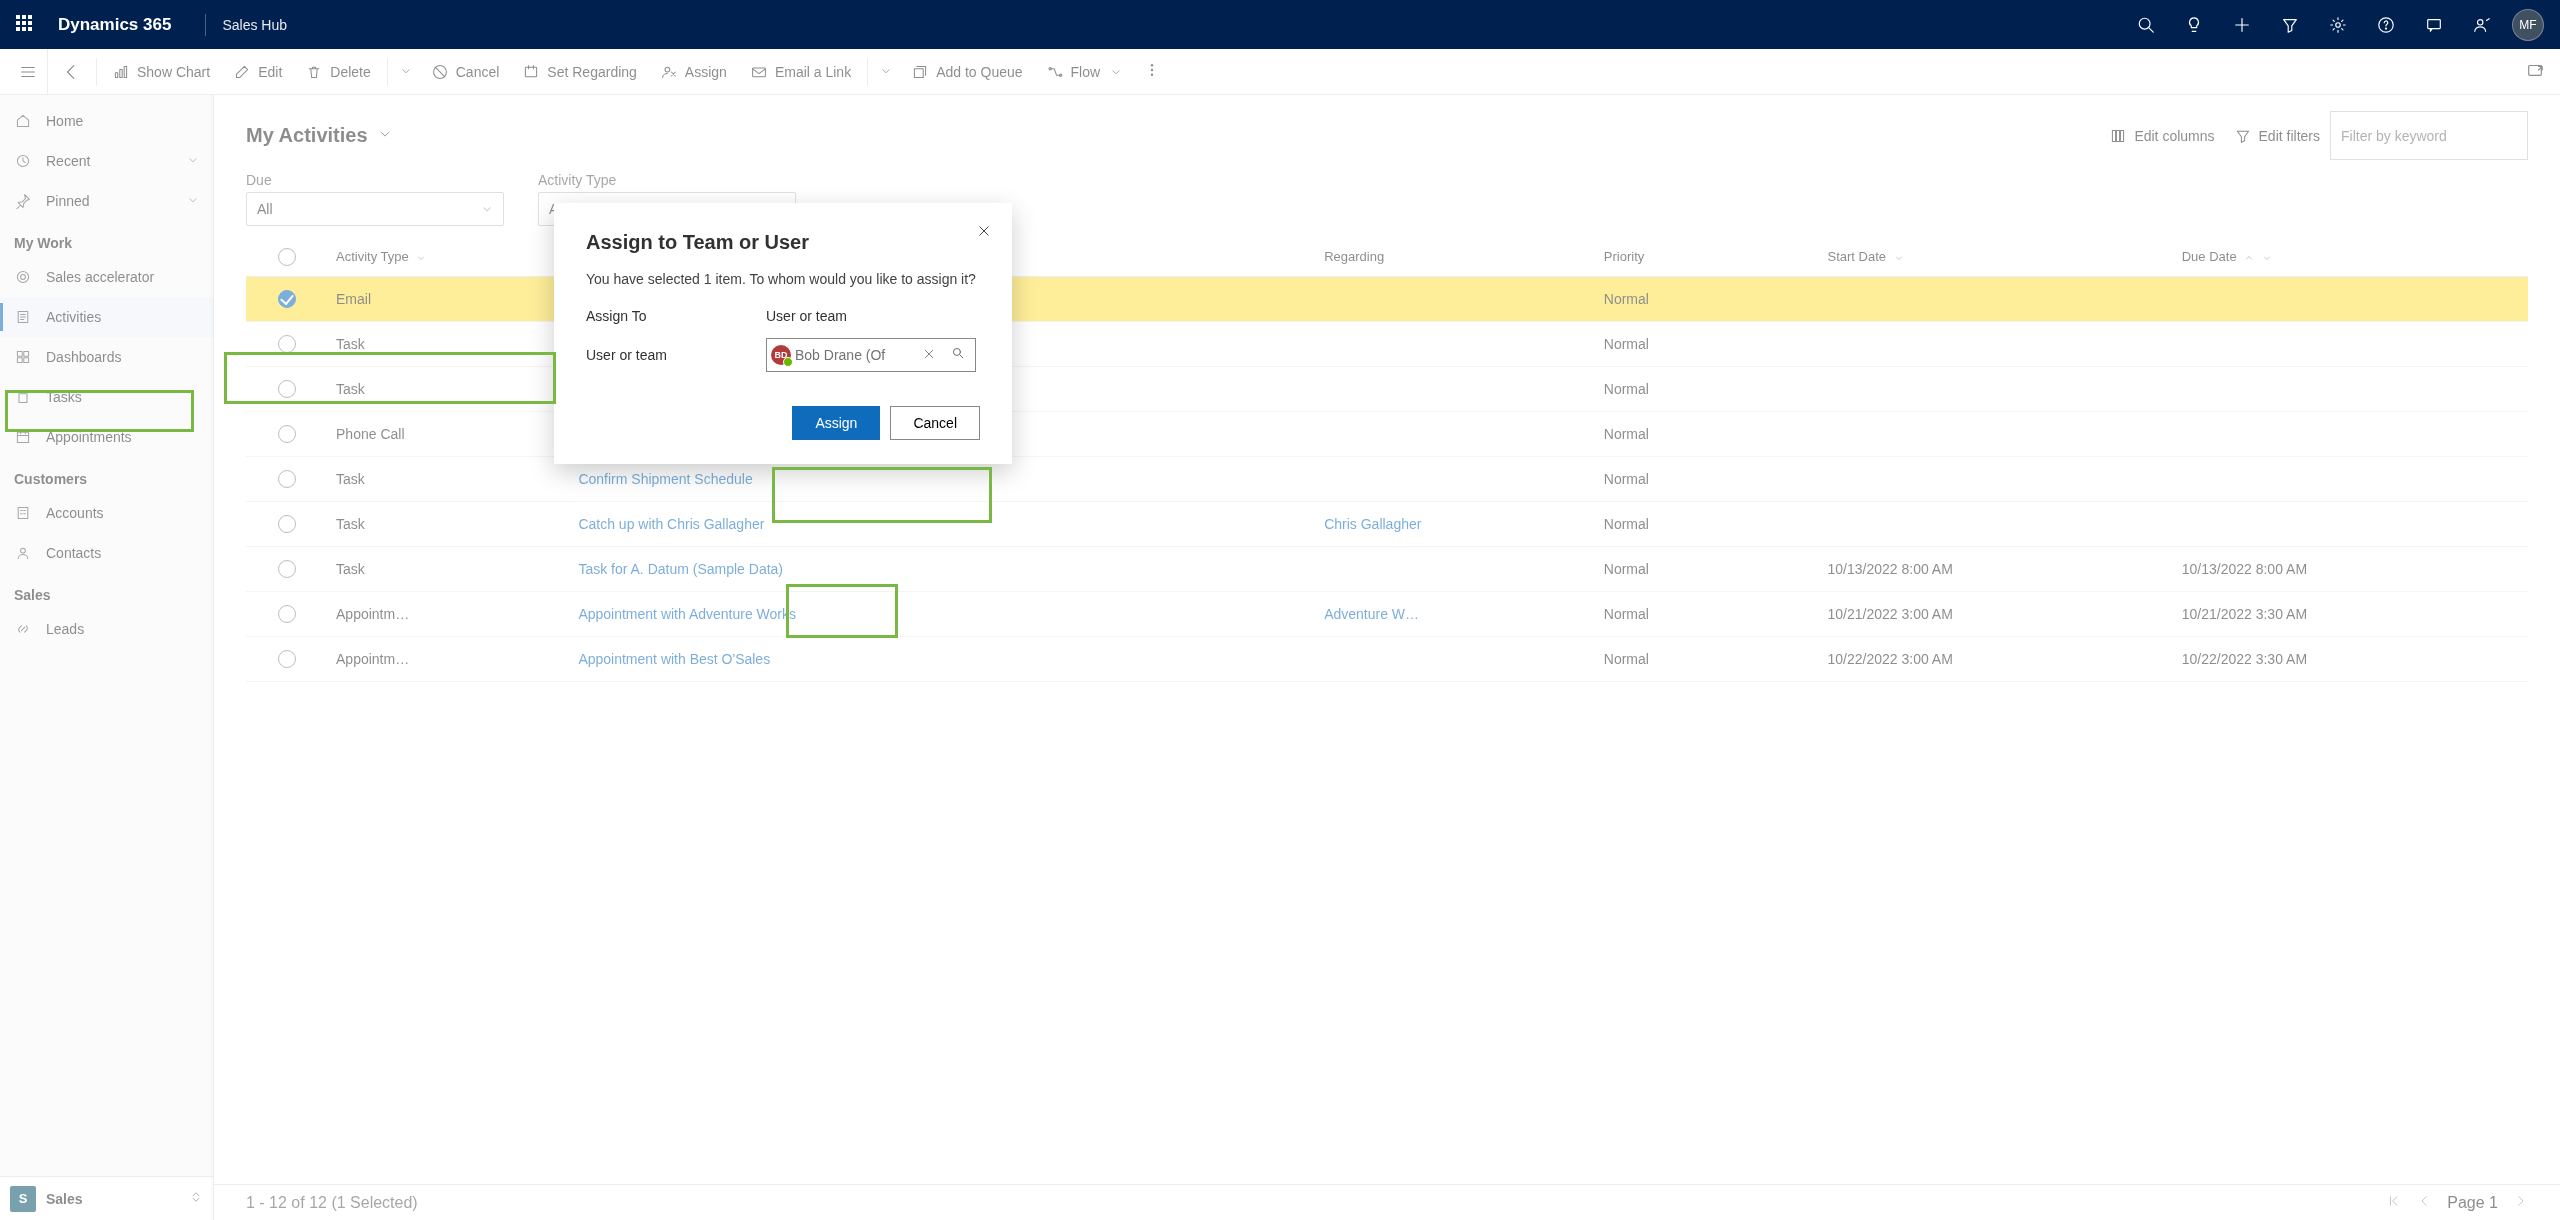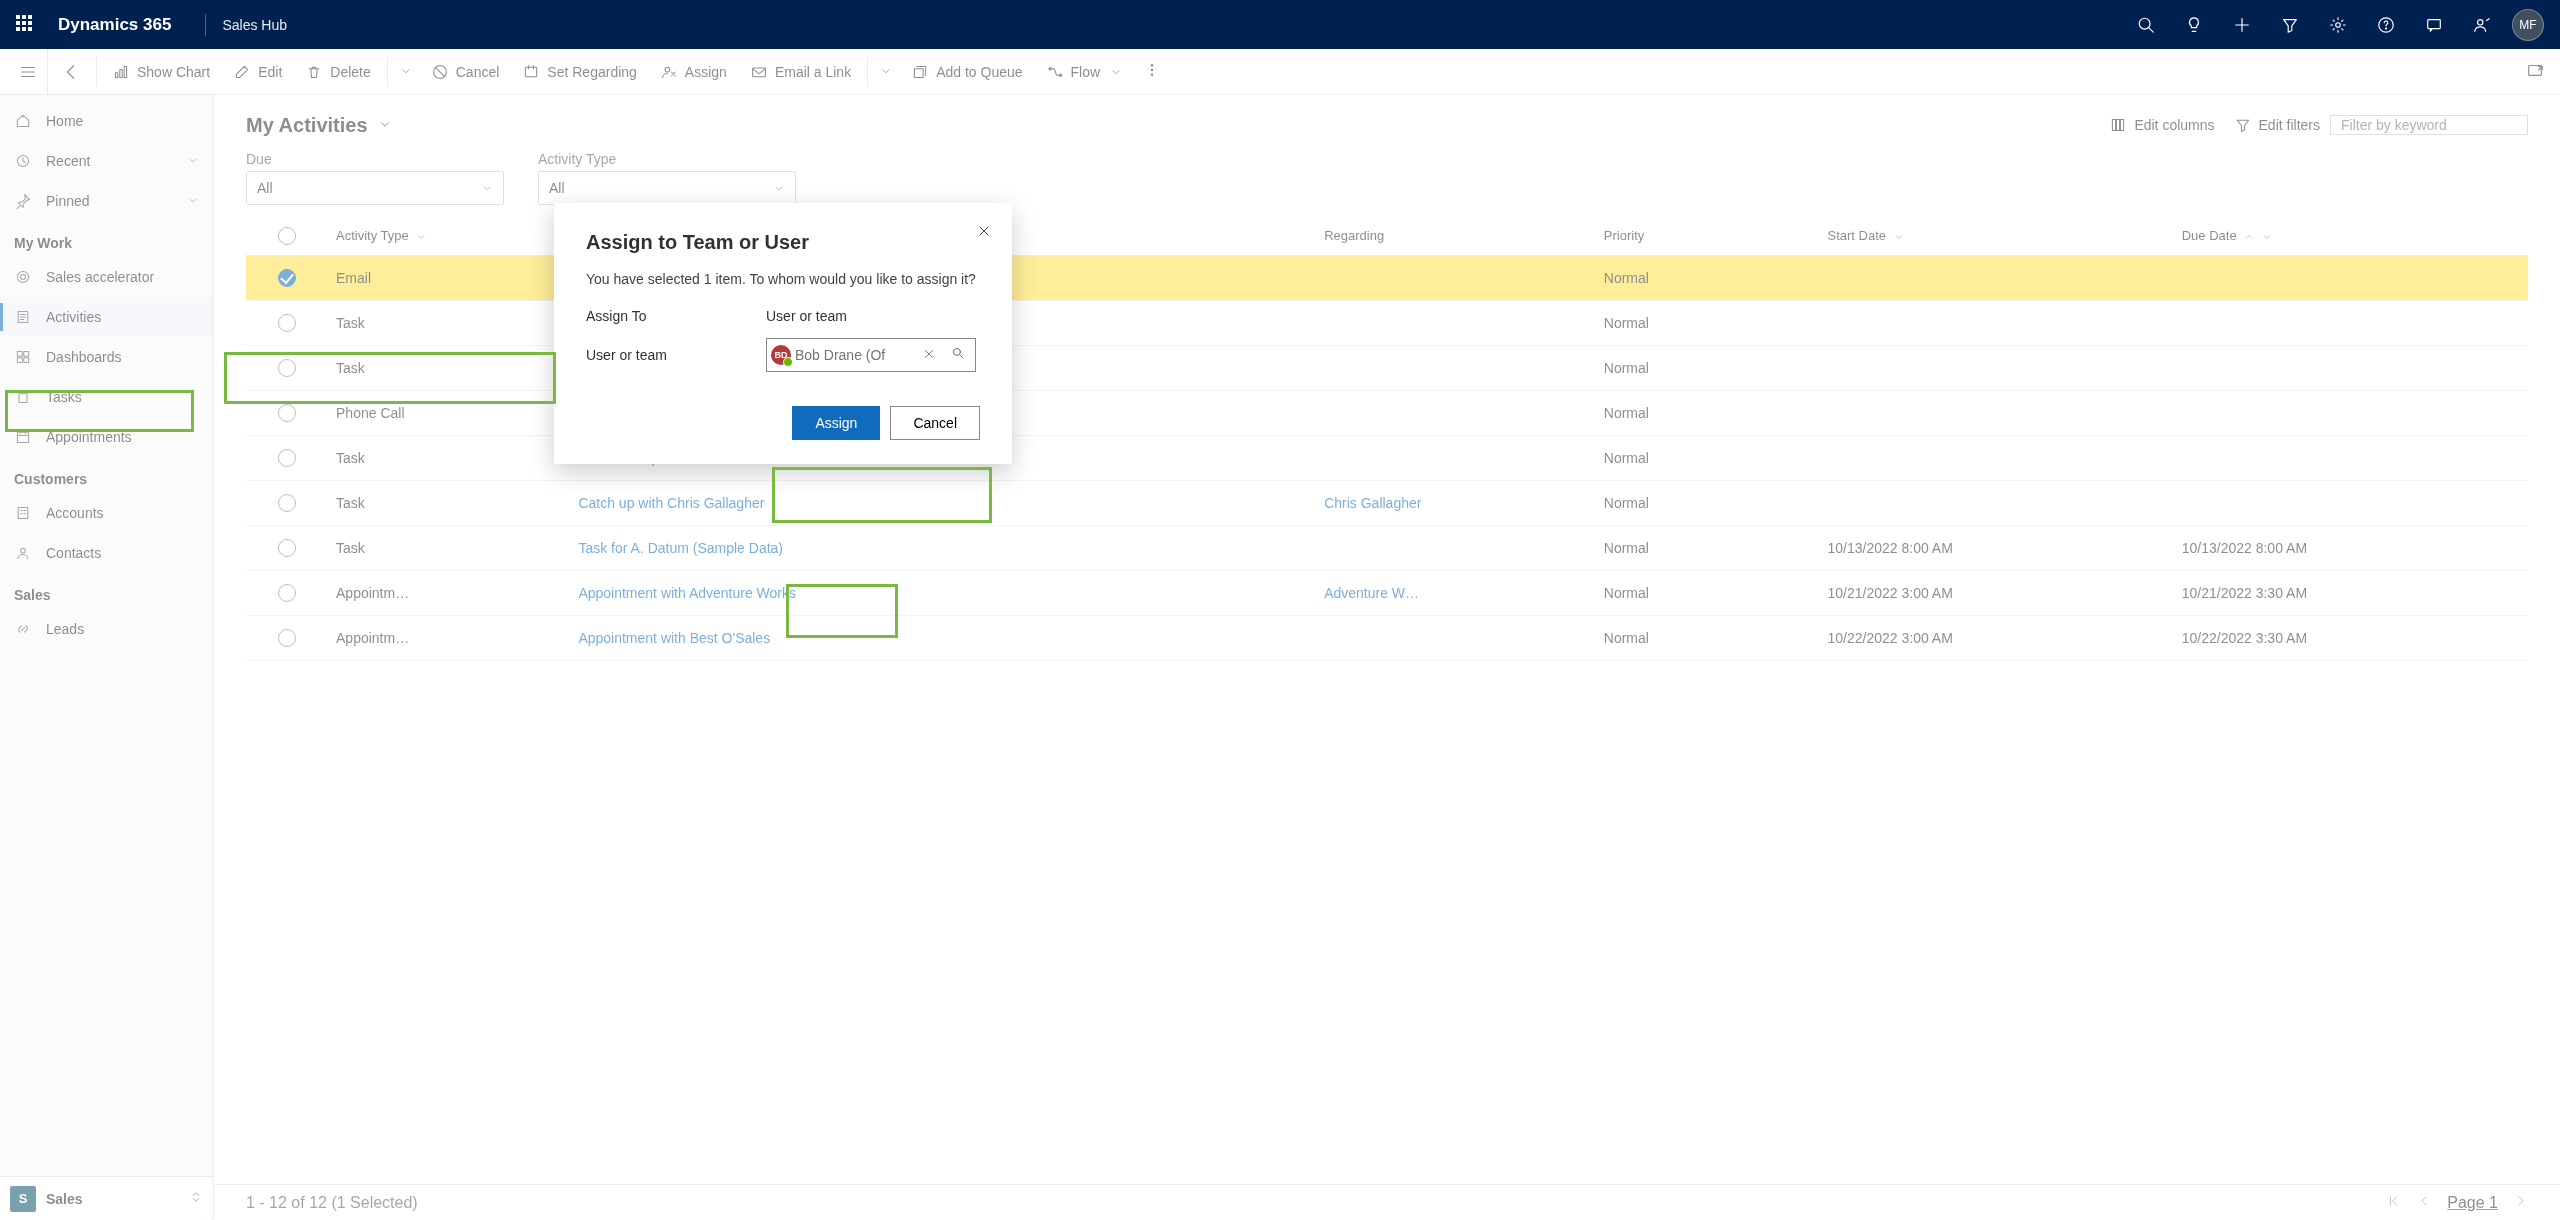--- a/index.html
+++ b/index.html
@@ -46,21 +46,21 @@
 .sidebar .area .expand { margin-left: auto; }
 
 
 .content { flex: 1; display: flex; flex-direction: column; overflow: hidden; position: relative; }
 .view-header { padding: 16px 32px 8px; display: flex; align-items: center; }
 .view-header h1 { font-size: 20px; font-weight: 600; margin-right: 10px; }
 .view-header .chev { cursor: pointer; }
 .view-header .actions { margin-left: auto; display: flex; align-items: center; }
 .view-header .link-btn { display: flex; align-items: center; gap: 8px; padding: 6px 10px; cursor: pointer; color: #323130; }
 .view-header .link-btn svg { stroke: #323130; fill: none; }
-.view-header .filter-input { width: 198px; height: 20px; border: 1px solid #c8c6c4; padding: 0 10px; font-size: 14px; }
+.view-header .filter-input { width: 198px; height: 49px; border: 1px solid #c8c6c4; padding: 0 10px; font-size: 14px; }
 
 .filters { padding: 4px 32px 12px; display: flex; gap: 34px; }
 .filters .fgroup label { font-size: 14px; color: #605e5c; display: block; margin-bottom: 4px; }
 .filters .fgroup .select { width: 258px; height: 34px; border: 1px solid #c8c6c4; background: #fff; display: flex; align-items: center; padding: 0 10px; cursor: pointer; justify-content: space-between; font-size: 14px; border-radius: 2px; }
 
 .grid-wrap { flex: 1; overflow: auto; padding: 0 32px; }
 table.grid { width: 100%; border-collapse: collapse; table-layout: fixed; }
 table.grid th { text-align: left; font-weight: 400; font-size: 13px; color: #323130; height: 38px; padding: 0 8px; border-bottom: 1px solid #e1dfdd; white-space: nowrap; }
 table.grid th .sorticon { margin-left: 4px; vertical-align: middle; }
 table.grid td { height: 45px; padding: 0 8px; border-bottom: 1px solid #edebe9; font-size: 14px; white-space: nowrap; overflow: hidden; text-overflow: ellipsis; }
@@ -68,21 +68,21 @@
 table.grid tbody tr.selected td.subject a { color: #0f6cbd; }
 table.grid td.subject a, table.grid td.regarding a { color: #0f6cbd; text-decoration: none; cursor: pointer; }
 table.grid .chk-cell { width: 40px; text-align: center; }
 .circle-chk { width: 18px; height: 18px; border: 1px solid #8a8886; border-radius: 50%; display: inline-block; position: relative; vertical-align: middle; }
 .circle-chk.checked { background: #0f6cbd; border-color: #0f6cbd; }
 .circle-chk.checked::after { content: ""; position: absolute; left: 4px; top: 1px; width: 6px; height: 10px; border: solid #fff; border-width: 0 2px 2px 0; transform: rotate(40deg); }
 
 .status-row { height: 36px; border-top: 1px solid #e1dfdd; padding: 0 32px; display: flex; align-items: center; font-size: 16px; color: #605e5c; }
 .status-row .spacer { flex:1; }
 .status-row .pager svg { stroke: #8a8886; fill: none; }
-.status-row .pager { display: flex; gap: 16px; align-items: center; text-decoration: underline; }
+.status-row .pager { display: flex; gap: 16px; align-items: center; }
 
 
 .hl { position: absolute; border: 3px solid #78b843; pointer-events: none; z-index: 60; }
 .content-overlay { position: absolute; left:214px; right:0; top:95px; bottom:0; background: rgba(255,255,255,0.45); z-index: 35; }
 .cmdbar-overlay { position: absolute; left:214px; right:0; top:49px; height:46px; background: rgba(255,255,255,0.45); z-index: 35; }
 .sidebar-overlay { position: absolute; left:0; width:214px; top:49px; bottom:0; background: rgba(255,255,255,0.45); z-index: 35; }
 .modal { position: absolute; left: 554px; top: 203px; width: 458px; background: #fff; box-shadow: 0 8px 24px rgba(0,0,0,0.2); z-index: 50; padding: 28px 32px 24px; }
 .modal h2 { font-size: 20px; font-weight: 600; margin-bottom: 16px; }
 .modal .close { position: absolute; right: 14px; top: 14px; cursor: pointer; width: 28px; height: 28px; display: flex; align-items: center; justify-content: center; }
 .modal .desc { font-size: 14px; color: #424242; margin-bottom: 18px; line-height: 1.4; }

